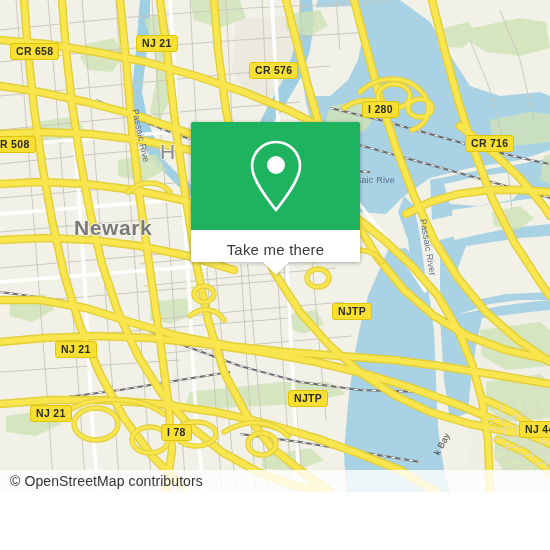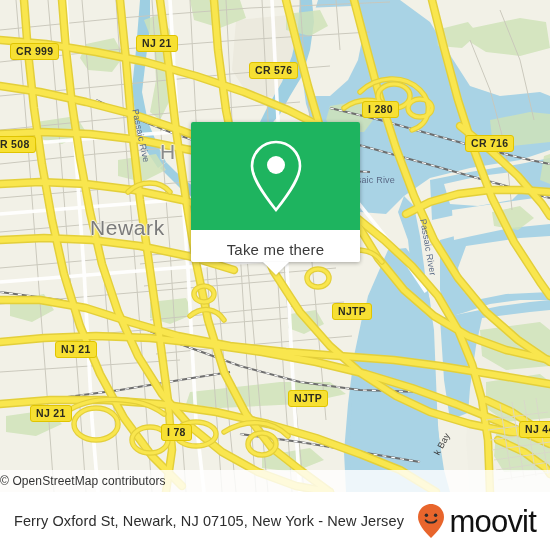--- a/index.html
+++ b/index.html
@@ -76,22 +76,23 @@
     left: 0;
     top: 470px;
     width: 550px;
     height: 22px;
     background: rgba(255,255,255,0.80);
     box-sizing: border-box;
     display: flex;
     align-items: center;
   }
   #attribution .attr-text {
-    font-size: 12px;
+    font-size: 14px;
     color: #333333;
+    padding-left: 10px;
     letter-spacing: 0.1px;
   }
 
   
   #popup {
     position: absolute;
     left: 191px;
     top: 122px;
     width: 169px;
     height: 140px;
@@ -415,33 +416,33 @@
           <path d="M498,480 L550,472"></path>
           <path d="M500,404 L512,480"></path>
             <path d="M512,402 L524,478"></path>
           <path d="M524,400 L536,476"></path>
             <path d="M536,398 L548,474"></path>
         </g>
 
       </g>
     </svg>
 
-    <div class="maplabel citylabel" style="left:90px; top:216px;">Newark</div>
+    <div class="maplabel citylabel" style="left:74px; top:216px;font-weight:bold;">Newark</div>
 
     <div class="maplabel citylabel" style="left:160px; top:140px; color:#8a8a8a;">H</div>
 
     <div class="maplabel waterlabel" style="left:140px; top:108px; transform:rotate(78deg); transform-origin:left top;">Passaic Rive</div>
 
     <div class="maplabel waterlabel" style="left:352px; top:175px;">ssaic Rive</div>
 
     <div class="maplabel waterlabel" style="left:428px; top:218px; transform:rotate(80deg); transform-origin:left top;">Passaic River</div>
 
     <div class="maplabel baylabel" style="left:432px; top:452px; transform:rotate(-62deg); transform-origin:left top;">k Bay</div>
 
-    <div class="shield" style="left:10px;  top:43px;">CR 999</div>
+    <div class="shield" style="left:10px;  top:43px;">CR 658</div>
     <div class="shield" style="left:136px; top:35px;">NJ 21</div>
     <div class="shield" style="left:249px; top:62px;">CR 576</div>
     <div class="shield" style="left:362px; top:89px;margin-top:12px;">I 280</div>
     <div class="shield" style="left:465px; top:135px;">CR 716</div>
     <div class="shield" style="left:-6px;  top:136px;">R 508</div>
     <div class="shield" style="left:332px; top:303px;">NJTP</div>
     <div class="shield" style="left:55px;  top:341px;">NJ 21</div>
     <div class="shield" style="left:288px; top:390px;">NJTP</div>
     <div class="shield" style="left:30px;  top:405px;">NJ 21</div>
     <div class="shield" style="left:161px; top:424px;">I 78</div>
@@ -458,26 +459,14 @@
         <span id="popup-label">Take me there</span>
       </div>
       <div id="popup-tail"></div>
     </div>
 
     <div id="attribution">
       <span class="attr-text">© OpenStreetMap contributors</span>
     </div>
   </div>
 
-  <div id="footer">
-    <div id="footer-address">Ferry Oxford St, Newark, NJ 07105, New York - New Jersey</div>
-    <div id="brand">
-      <svg width="30" height="36" viewBox="0 0 30 36">
-        <path d="M15 1 C7.8 1 2 6.8 2 14 C2 21 8.4 28.6 15 35 C21.6 28.6 28 21 28 14 C28 6.8 22.2 1 15 1 Z" fill="#e8652c"></path>
-        <circle cx="10.4" cy="12.2" r="1.7" fill="#2b2b2b"></circle>
-        <circle cx="19.6" cy="12.2" r="1.7" fill="#2b2b2b"></circle>
-        <path d="M9.6 17.2 C11.6 20.4 18.4 20.4 20.4 17.2" fill="none" stroke="#2b2b2b" stroke-width="1.9" stroke-linecap="round"></path>
-      </svg>
-      <span id="brand-wordmark">moovit</span>
-    </div>
-  </div>
 
 </div>
 
 </body></html>

